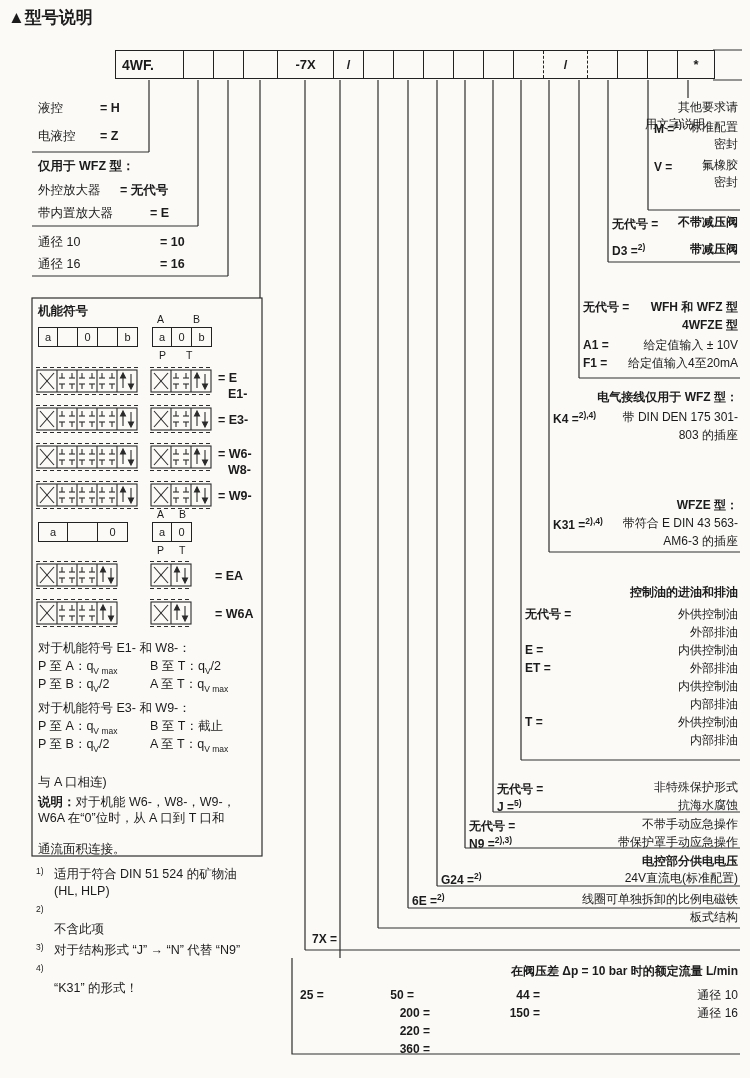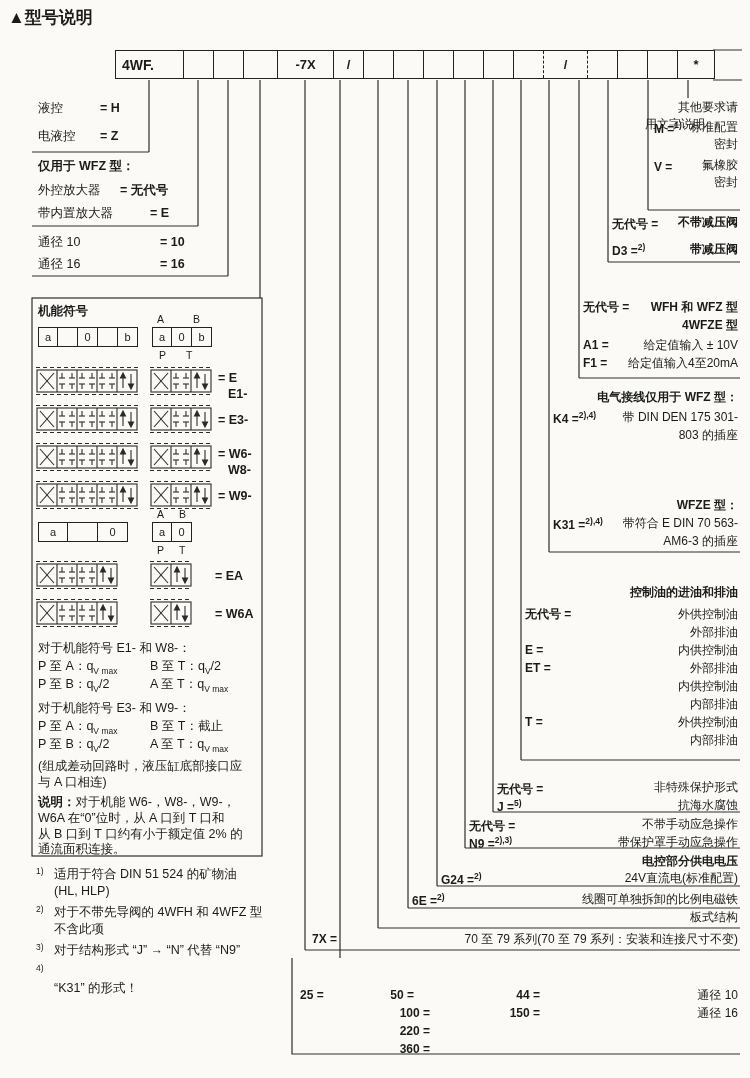--- a/index.html
+++ b/index.html
@@ -484,33 +484,30 @@
   <div class="t" style="left:150px;top:658px"><span>B 至 T：q</span><sub>V</sub><span>/2</span></div>
   <div class="t" style="left:38px;top:676px"><span>P 至 B：q</span><sub>V</sub><span>/2</span></div>
   <div class="t" style="left:150px;top:676px"><span>A 至 T：q</span><sub>V max</sub><span></span></div>
 
   <div class="t" style="left:38px;top:700px">对于机能符号 E3- 和 W9-：</div>
   <div class="t" style="left:38px;top:718px"><span>P 至 A：q</span><sub>V max</sub><span></span></div>
   <div class="t" style="left:150px;top:718px"><span>B 至 T：截止</span><sub></sub><span></span></div>
   <div class="t" style="left:38px;top:736px"><span>P 至 B：q</span><sub>V</sub><span>/2</span></div>
   <div class="t" style="left:150px;top:736px"><span>A 至 T：q</span><sub>V max</sub><span></span></div>
 
-  <div class="t" style="left:38px;top:758px">(组成差动回路时，液压缸底部接口应</div>
   <div class="t" style="left:38px;top:774px">与 A 口相连)</div>
 
   <div class="t" style="left:38px;top:794px"><span class="b">说明：</span><span>对于机能 W6-，W8-，W9-，</span></div>
   <div class="t" style="left:38px;top:810px">W6A 在“0”位时，从 A 口到 T 口和</div>
-  <div class="t" style="left:38px;top:826px">从 B 口到 T 口约有小于额定值 2% 的</div>
   <div class="t" style="left:38px;top:841px">通流面积连接。</div>
 
   <div class="t" style="left:36px;top:866px"><sup>1)</sup></div>
   <div class="t" style="left:54px;top:866px">适用于符合 DIN 51 524 的矿物油</div>
   <div class="t" style="left:54px;top:883px">(HL, HLP)</div>
   <div class="t" style="left:36px;top:904px"><sup>2)</sup></div>
-  <div class="t" style="left:54px;top:904px">对于不带先导阀的 4WFH 和 4WFZ 型</div>
   <div class="t" style="left:54px;top:921px">不含此项</div>
   <div class="t" style="left:36px;top:942px"><sup>3)</sup></div>
   <div class="t" style="left:54px;top:942px">对于结构形式 “J” → “N” 代替 “N9”</div>
   <div class="t" style="left:36px;top:963px"><sup>4)</sup></div>
   <div class="t" style="left:54px;top:980px">“K31” 的形式！</div>
 
   <div class="t rt ra" style="left:636px;top:100px;width:102px">其他要求请</div>
   <div class="t rt ra" style="left:603px;top:117px;width:102px">用文字说明</div>
 
   <div class="t rt b" style="left:654px;top:120px"><span>M =</span><sup>1)</sup></div>
@@ -532,21 +529,21 @@
   <div class="t rt ra" style="left:608px;top:338px;width:130px">给定值输入 ± 10V</div>
   <div class="t rt b" style="left:583px;top:356px">F1 =</div>
   <div class="t rt ra" style="left:608px;top:356px;width:130px">给定值输入4至20mA</div>
 
   <div class="t rt ra b" style="left:560px;top:390px;width:178px">电气接线仅用于 WFZ 型：</div>
   <div class="t rt b" style="left:553px;top:410px"><span>K4 =</span><sup>2),4)</sup></div>
   <div class="t rt ra" style="left:596px;top:410px;width:142px">带 DIN DEN 175 301-</div>
   <div class="t rt ra" style="left:596px;top:428px;width:142px">803 的插座</div>
   <div class="t rt ra b" style="left:560px;top:498px;width:178px">WFZE 型：</div>
   <div class="t rt b" style="left:553px;top:516px"><span>K31 =</span><sup>2),4)</sup></div>
-  <div class="t rt ra" style="left:596px;top:516px;width:142px">带符合 E DIN 70 563-</div>
+  <div class="t rt ra" style="left:596px;top:516px;width:142px">带符合 E DIN 43 563-</div>
   <div class="t rt ra" style="left:596px;top:534px;width:142px">AM6-3 的插座</div>
 
   <div class="t rt ra b" style="left:560px;top:585px;width:178px">控制油的进油和排油</div>
   <div class="t rt b" style="left:525px;top:607px">无代号 =</div>
   <div class="t rt ra" style="left:600px;top:607px;width:138px">外供控制油</div>
   <div class="t rt ra" style="left:600px;top:625px;width:138px">外部排油</div>
   <div class="t rt b" style="left:525px;top:643px">E =</div>
   <div class="t rt ra" style="left:600px;top:643px;width:138px">内供控制油</div>
   <div class="t rt ra" style="left:600px;top:661px;width:138px">外部排油</div>
   <div class="t rt b" style="left:525px;top:661px">ET =</div>
@@ -569,24 +566,24 @@
   <div class="t rt ra b" style="left:600px;top:854px;width:138px">电控部分供电电压</div>
   <div class="t rt b" style="left:441px;top:871px"><span>G24 =</span><sup>2)</sup></div>
   <div class="t rt ra" style="left:590px;top:871px;width:148px">24V直流电(标准配置)</div>
 
   <div class="t rt b" style="left:412px;top:892px"><span>6E =</span><sup>2)</sup></div>
   <div class="t rt ra" style="left:560px;top:892px;width:178px">线圈可单独拆卸的比例电磁铁</div>
 
   <div class="t rt ra" style="left:640px;top:910px;width:98px">板式结构</div>
 
   <div class="t rt b" style="left:312px;top:932px">7X =</div>
-  <div class="t rt ra" style="left:420px;top:932px;width:318px">70 至 79 系列(70 至 79 系列：安装和连接尺寸不变)</div>
-
+
+  <div class="t rt ra b" style="left:392px;top:964px;width:346px">在阀压差 Δp = 10 bar 时的额定流量 L/min</div>
   <div class="t rt b" style="left:300px;top:988px">25 =</div>
   <div class="t rt ra b" style="left:336px;top:988px;width:78px">50 =</div>
-  <div class="t rt ra b" style="left:352px;top:1006px;width:78px">100 =</div>
+  <div class="t rt ra b" style="left:352px;top:1006px;width:78px">200 =</div>
   <div class="t rt ra b" style="left:352px;top:1024px;width:78px">220 =</div>
   <div class="t rt ra b" style="left:352px;top:1042px;width:78px">360 =</div>
   <div class="t rt ra b" style="left:462px;top:988px;width:78px">44 =</div>
   <div class="t rt ra b" style="left:462px;top:1006px;width:78px">150 =</div>
   <div class="t rt ra" style="left:612px;top:988px;width:126px">通径 10</div>
   <div class="t rt ra" style="left:612px;top:1006px;width:126px">通径 16</div>
 </div>
 
 </body></html>

